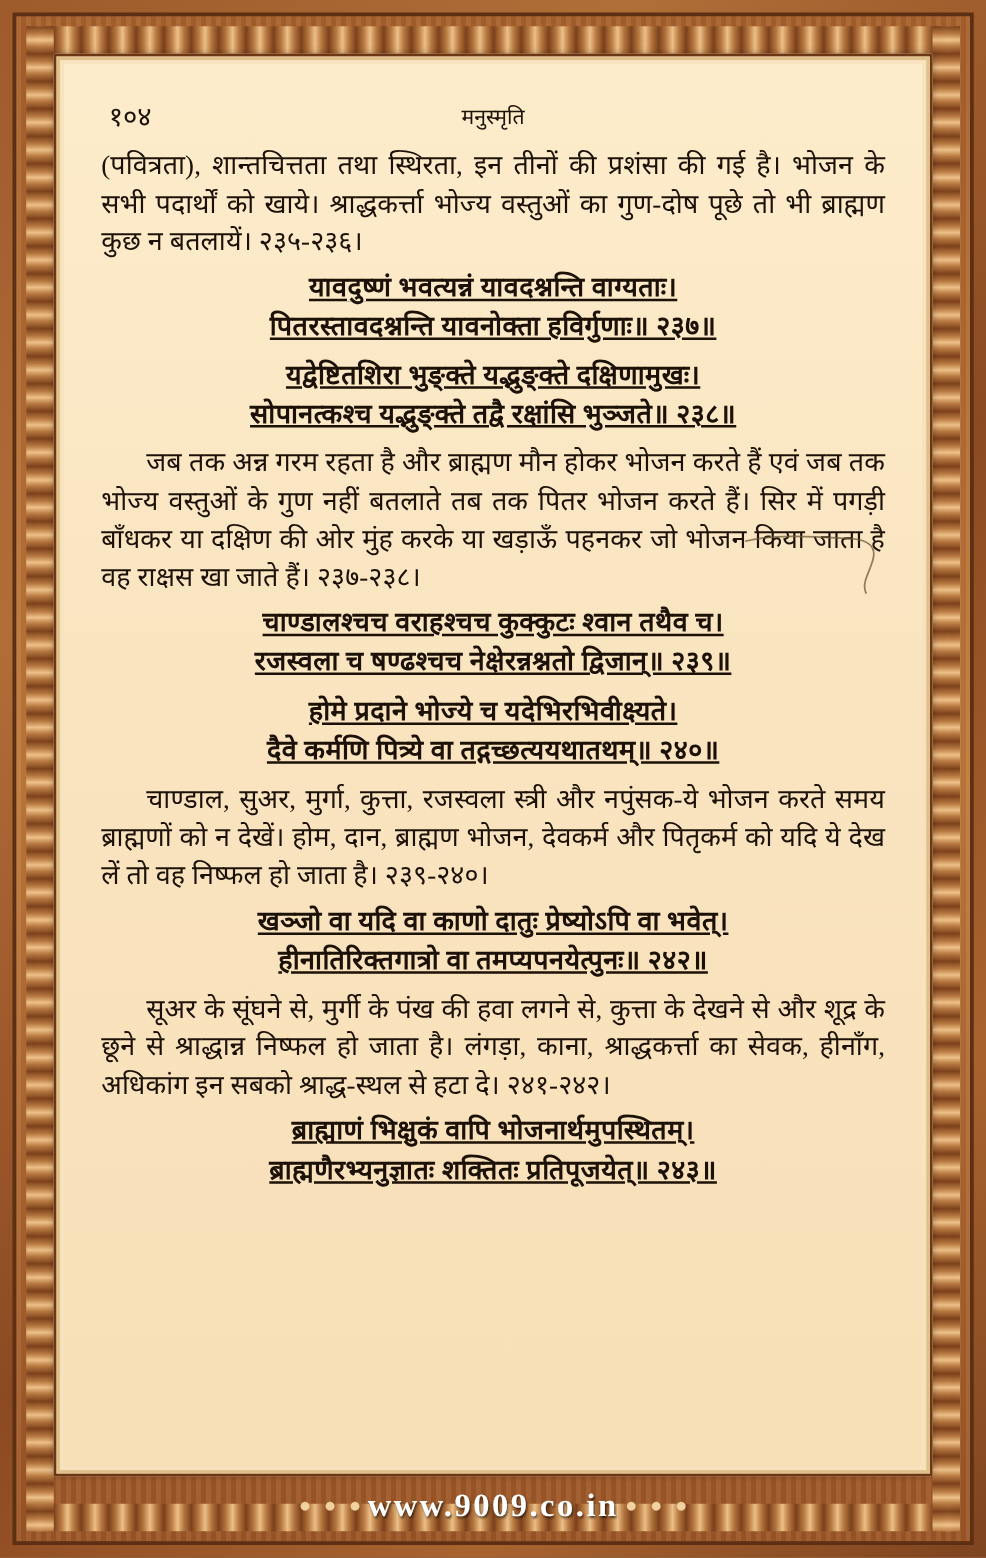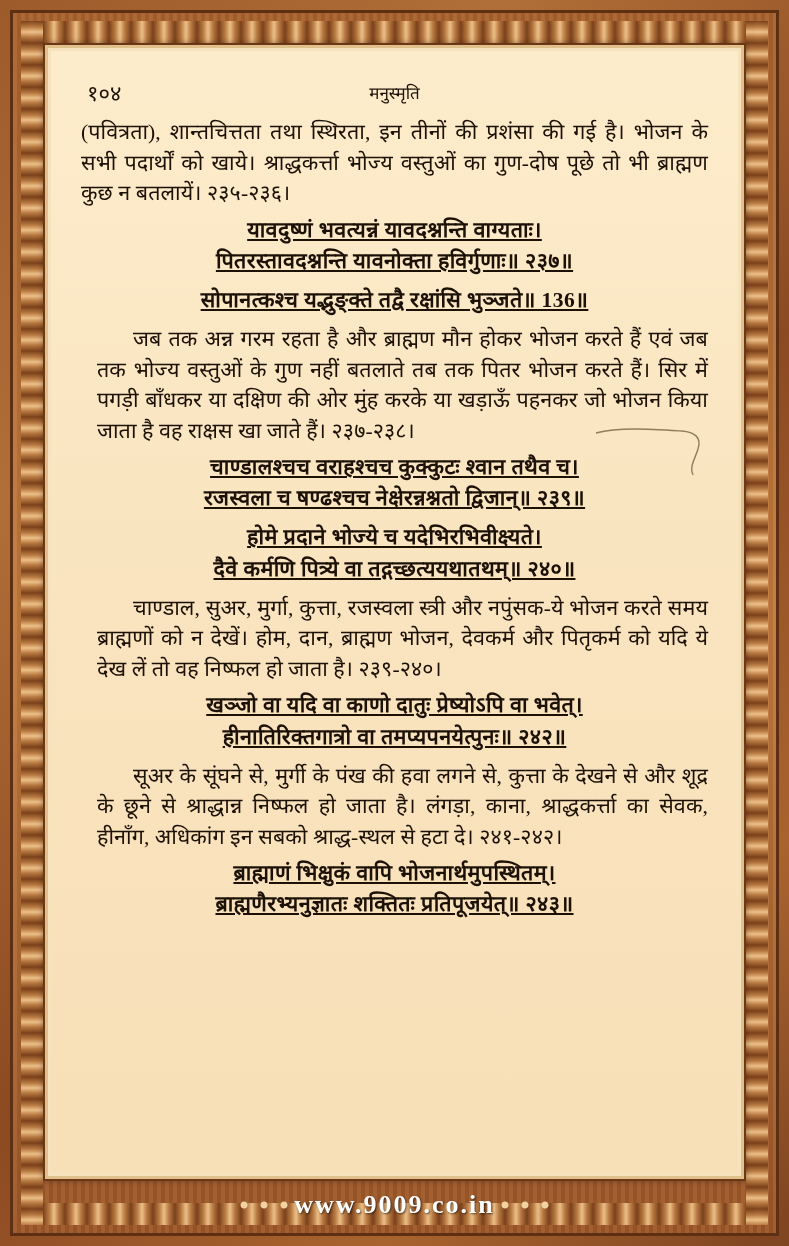--- a/index.html
+++ b/index.html
@@ -102,21 +102,21 @@
     font-size: 21.5px;
     line-height: 1.45;
     color: #1c1106;
     text-align: center;
     margin: 0;
     font-weight: 600;
     letter-spacing: .4px;
     text-decoration: underline;
   }
   .verse-block { margin: 6px 0 8px 0; }
-  .para-block { margin: 6px 0 4px 16px; }
+  .para-block { margin: 6px 0 4px 0; }
 
   
   .annot {
     position: absolute;
     right: 24px;
     top: 372px;
     width: 120px;
     height: 64px;
     pointer-events: none;
   }
@@ -165,21 +165,22 @@
         </div>
 
         <p class="para">(पवित्रता), शान्तचित्तता तथा स्थिरता, इन तीनों की प्रशंसा की गई है। भोजन के सभी पदार्थों को खाये। श्राद्धकर्त्ता भोज्य वस्तुओं का गुण-दोष पूछे तो भी ब्राह्मण कुछ न बतलायें। २३५-२३६।</p>
 
         <div class="verse-block">
           <p class="verse">यावदुष्णं   भवत्यन्नं  यावदश्नन्ति   वाग्यताः।</p>
           <p class="verse">पितरस्तावदश्नन्ति   यावनोक्ता   हविर्गुणाः॥ २३७॥</p>
         </div>
 
         <div class="verse-block">
-          <p class="verse">सोपानत्कश्च  यद्भुङ्क्ते तद्वै  रक्षांसि  भुञ्जते॥ 136॥</p>
+          <p class="verse">यद्वेष्टितशिरा  भुङ्क्ते  यद्भुङ्क्ते  दक्षिणामुखः।</p>
+          <p class="verse">सोपानत्कश्च  यद्भुङ्क्ते तद्वै  रक्षांसि  भुञ्जते॥ २३८॥</p>
         </div>
 
         <div class="para-block">
           <p class="para indent">जब तक अन्न गरम रहता है और ब्राह्मण मौन होकर भोजन करते हैं एवं जब तक भोज्य वस्तुओं के गुण नहीं बतलाते तब तक पितर भोजन करते हैं। सिर में पगड़ी बाँधकर या दक्षिण की ओर मुंह करके या खड़ाऊँ पहनकर जो भोजन किया जाता है वह राक्षस खा जाते हैं। २३७-२३८।</p>
         </div>
 
         <div class="verse-block">
           <p class="verse">चाण्डालश्चच वराहश्चच कुक्कुटः श्वान तथैव च।</p>
           <p class="verse">रजस्वला  च  षण्ढश्चच  नेक्षेरन्नश्नतो  द्विजान्॥ २३९॥</p>
         </div>

